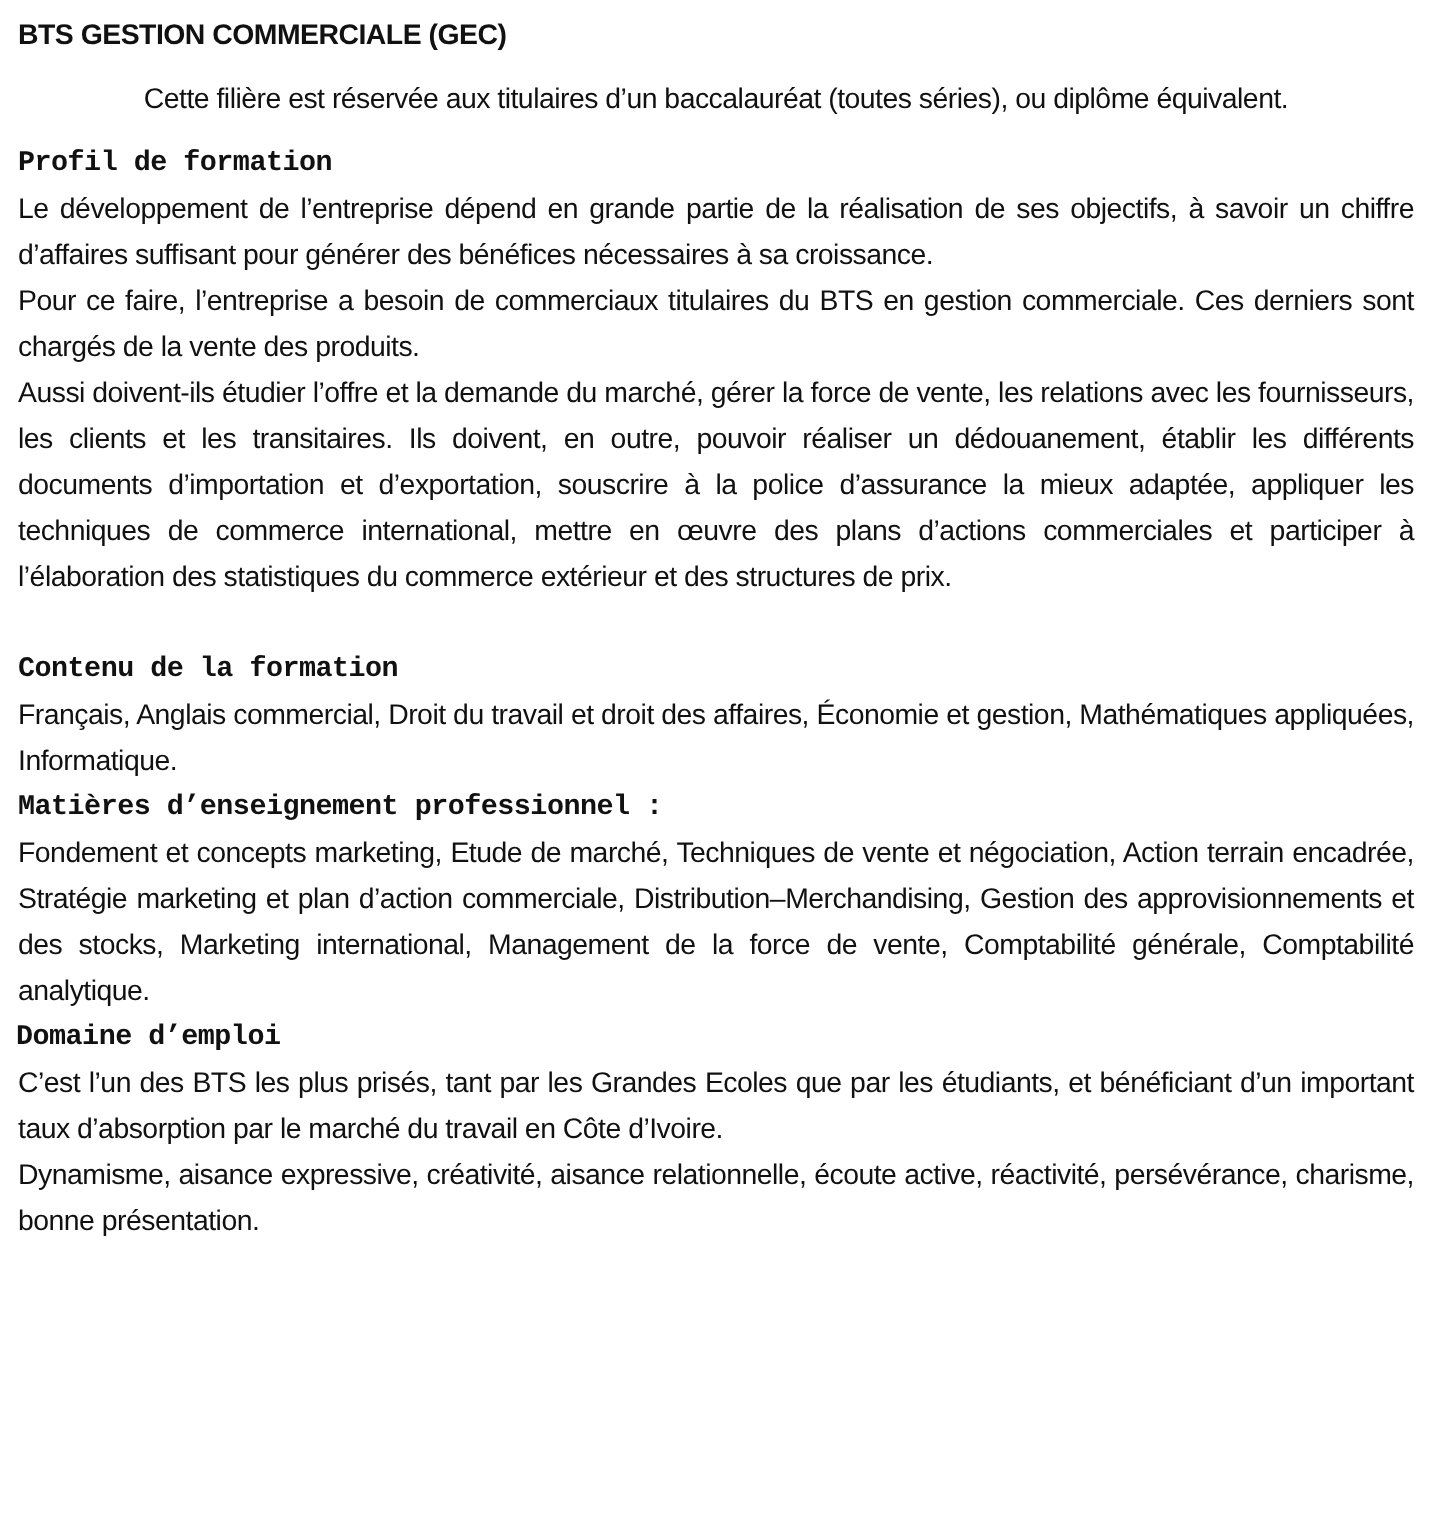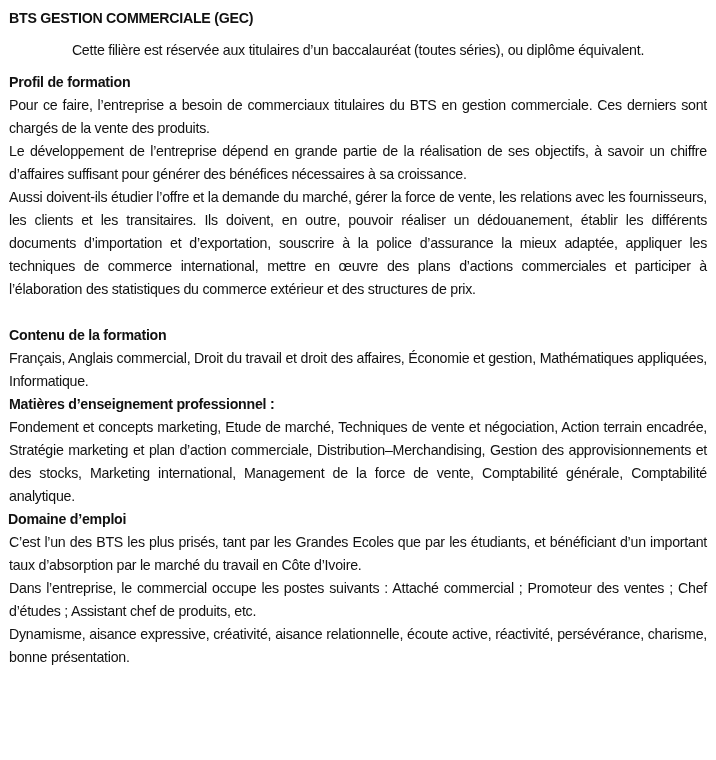--- a/index.html
+++ b/index.html
@@ -6,50 +6,49 @@
   body {
     width: 716px; height: 760px; overflow: hidden;
     font-family: "Liberation Sans", sans-serif;
     color: #111111;
     font-size: 14.2px;
     letter-spacing: -0.25px;
   }
   .page { position: relative; padding: 7px 9px 0 9px; }
   .title { font-weight: bold; line-height: 22px; margin: 0; }
   .intro { line-height: 22px; margin: 10px 0 10px 0; text-align: center; }
-  .h { font-weight: bold; line-height: 23px; margin: 0; }
+  .h { font-weight: bold; line-height: 23px; margin: 0; font-family: Liberation Mono, monospace; }
   .p { line-height: 23px; margin: 0; text-align: justify; }
   .gap { height: 23px; }
   .h.dom { margin-left: -1px; }
 </style>
 </head>
 <body>
 
 <div class="page">
   <p class="title">BTS GESTION COMMERCIALE (GEC)</p>
   <p class="intro">Cette filière est réservée aux titulaires d’un baccalauréat (toutes séries), ou diplôme équivalent.</p>
 
   <section>
     <p class="h">Profil de formation</p>
+    <p class="p">Le développement de l’entreprise dépend en grande partie de la réalisation de ses objectifs, à savoir un chiffre d’affaires suffisant pour générer des bénéfices nécessaires à sa croissance.</p>
     <p class="p">Pour ce faire, l’entreprise a besoin de commerciaux titulaires du BTS en gestion commerciale. Ces derniers sont chargés de la vente des produits.</p>
-    <p class="p">Le développement de l’entreprise dépend en grande partie de la réalisation de ses objectifs, à savoir un chiffre d’affaires suffisant pour générer des bénéfices nécessaires à sa croissance.</p>
     <p class="p">Aussi doivent-ils étudier l’offre et la demande du marché, gérer la force de vente, les relations avec les fournisseurs, les clients et les transitaires. Ils doivent, en outre, pouvoir réaliser un dédouanement, établir les différents documents d’importation et d’exportation, souscrire à la police d’assurance la mieux adaptée, appliquer les techniques de commerce international, mettre en œuvre des plans d’actions commerciales et participer à l’élaboration des statistiques du commerce extérieur et des structures de prix.</p>
   </section>
 
   <div class="gap"></div>
 
   <section>
     <p class="h">Contenu de la formation</p>
     <p class="p">Français, Anglais commercial, Droit du travail et droit des affaires, Économie et gestion, Mathématiques appliquées, Informatique.</p>
     <p class="h">Matières d’enseignement professionnel :</p>
     <p class="p">Fondement et concepts marketing, Etude de marché, Techniques de vente et négociation, Action terrain encadrée, Stratégie marketing et plan d’action commerciale, Distribution–Merchandising, Gestion des approvisionnements et des stocks, Marketing international, Management de la force de vente, Comptabilité générale, Comptabilité analytique.</p>
   </section>
 
   <section>
     <p class="h dom">Domaine d’emploi</p>
     <p class="p">C’est l’un des BTS les plus prisés, tant par les Grandes Ecoles que par les étudiants, et bénéficiant d’un important taux d’absorption par le marché du travail en Côte d’Ivoire.</p>
-    <p class="p">Dans l’entreprise, le commercial occupe les postes suivants : Attaché commercial ; Promoteur des ventes ; Chef d’études ; Assistant chef de produits, etc.</p>
   </section>
 
   <section>
     <p class="p">Dynamisme, aisance expressive, créativité, aisance relationnelle, écoute active, réactivité, persévérance, charisme, bonne présentation.</p>
   </section>
 </div>
 
 </body></html>

